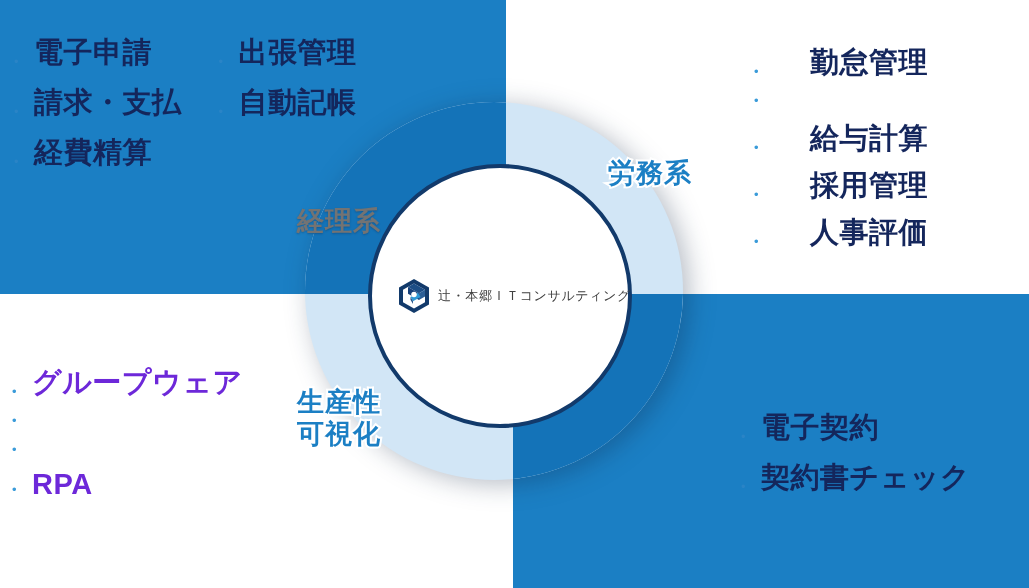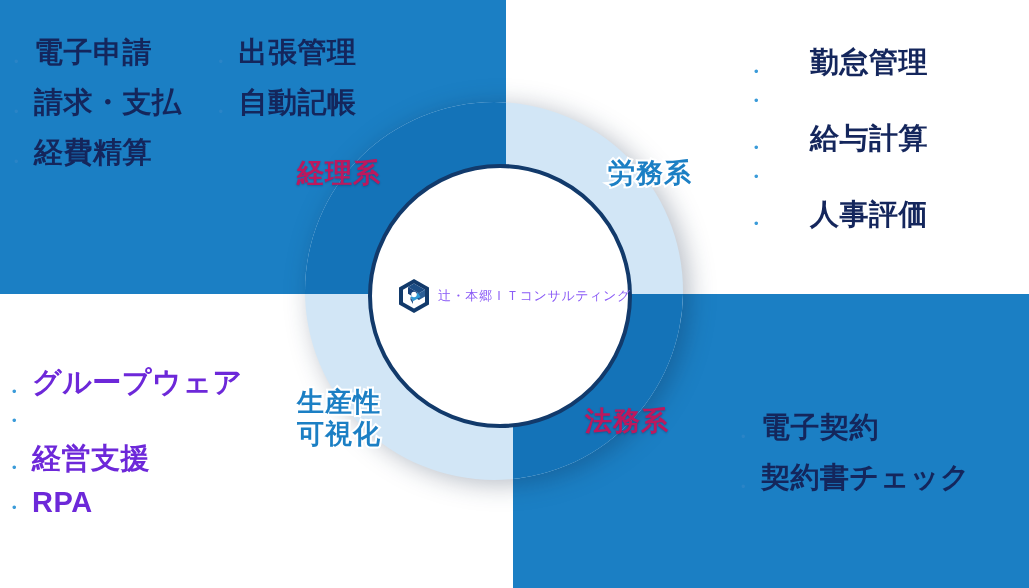--- a/index.html
+++ b/index.html
@@ -72,38 +72,39 @@
     width:264px; height:264px;
     display:flex; align-items:center; justify-content:center;
   }
   #logo {
     display:flex; align-items:center; gap:7px;
     transform:translateX(14px);
   }
   #logo-mark { width:34px; height:36px; flex:0 0 auto; }
   #logo-text {
     font-size:13px;
-    color:#8b5cf6;
+    color:#404040;
     letter-spacing:0.6px;
     white-space:nowrap;
     font-weight:500;
   }
 
   
   .seg-label {
     position:absolute;
     font-size:27px;
     font-weight:bold;
     line-height:1.18;
     letter-spacing:1px;
     white-space:nowrap;
   }
   .seg-white {
-    color:#be185d;
+    color:#737373;
     text-shadow:0 1px 2px rgba(10,30,60,0.28);
+    margin-top:48px;
   }
   .seg-outline {
     color:#1b7fc4;
     -webkit-text-stroke:4px #ffffff;
     paint-order:stroke fill;
   }
   #label-keiri  { left:297px; top:158px; }
   #label-roumu  { left:608px; top:158px; }
   #label-seisan { left:297px; top:387px; text-align:center; }
   #label-houmu  { left:585px; top:406px; }
@@ -184,21 +185,20 @@
 
   <div class="seg-label seg-white" id="label-keiri">経理系</div>
 
   <div class="seg-label seg-outline" id="label-roumu">労務系</div>
 
   <div class="seg-label seg-outline" id="label-seisan">
     <div>生産性</div>
     <div>可視化</div>
   </div>
 
-  <div class="seg-label seg-white" id="label-houmu">法務系</div>
 
   <div class="list" id="list-keiri">
     <div class="cols">
       <div class="col1">
         <div class="list-row">
           <span class="bullet">・</span>
           <span class="item-text">電子申請</span>
         </div>
         <div class="list-row">
           <span class="bullet">・</span>
@@ -229,38 +229,38 @@
     </div>
     <div class="list-row">
       <span class="bullet">・</span>
     </div>
     <div class="list-row">
       <span class="bullet">・</span>
       <span class="item-text">給与計算</span>
     </div>
     <div class="list-row">
       <span class="bullet">・</span>
+      <span class="item-text">採用管理</span>
     </div>
     <div class="list-row">
       <span class="bullet">・</span>
       <span class="item-text">人事評価</span>
     </div>
   </div>
 
   <div class="list" id="list-seisan">
     <div class="list-row">
       <span class="bullet">・</span>
       <span class="item-text">グループウェア</span>
     </div>
     <div class="list-row">
       <span class="bullet">・</span>
     </div>
     <div class="list-row">
       <span class="bullet">・</span>
-      <span class="item-text">経営支援</span>
     </div>
     <div class="list-row">
       <span class="bullet">・</span>
       <span class="item-text">RPA</span>
     </div>
   </div>
 
   <div class="list" id="list-houmu">
     <div class="list-row">
       <span class="bullet">・</span>

